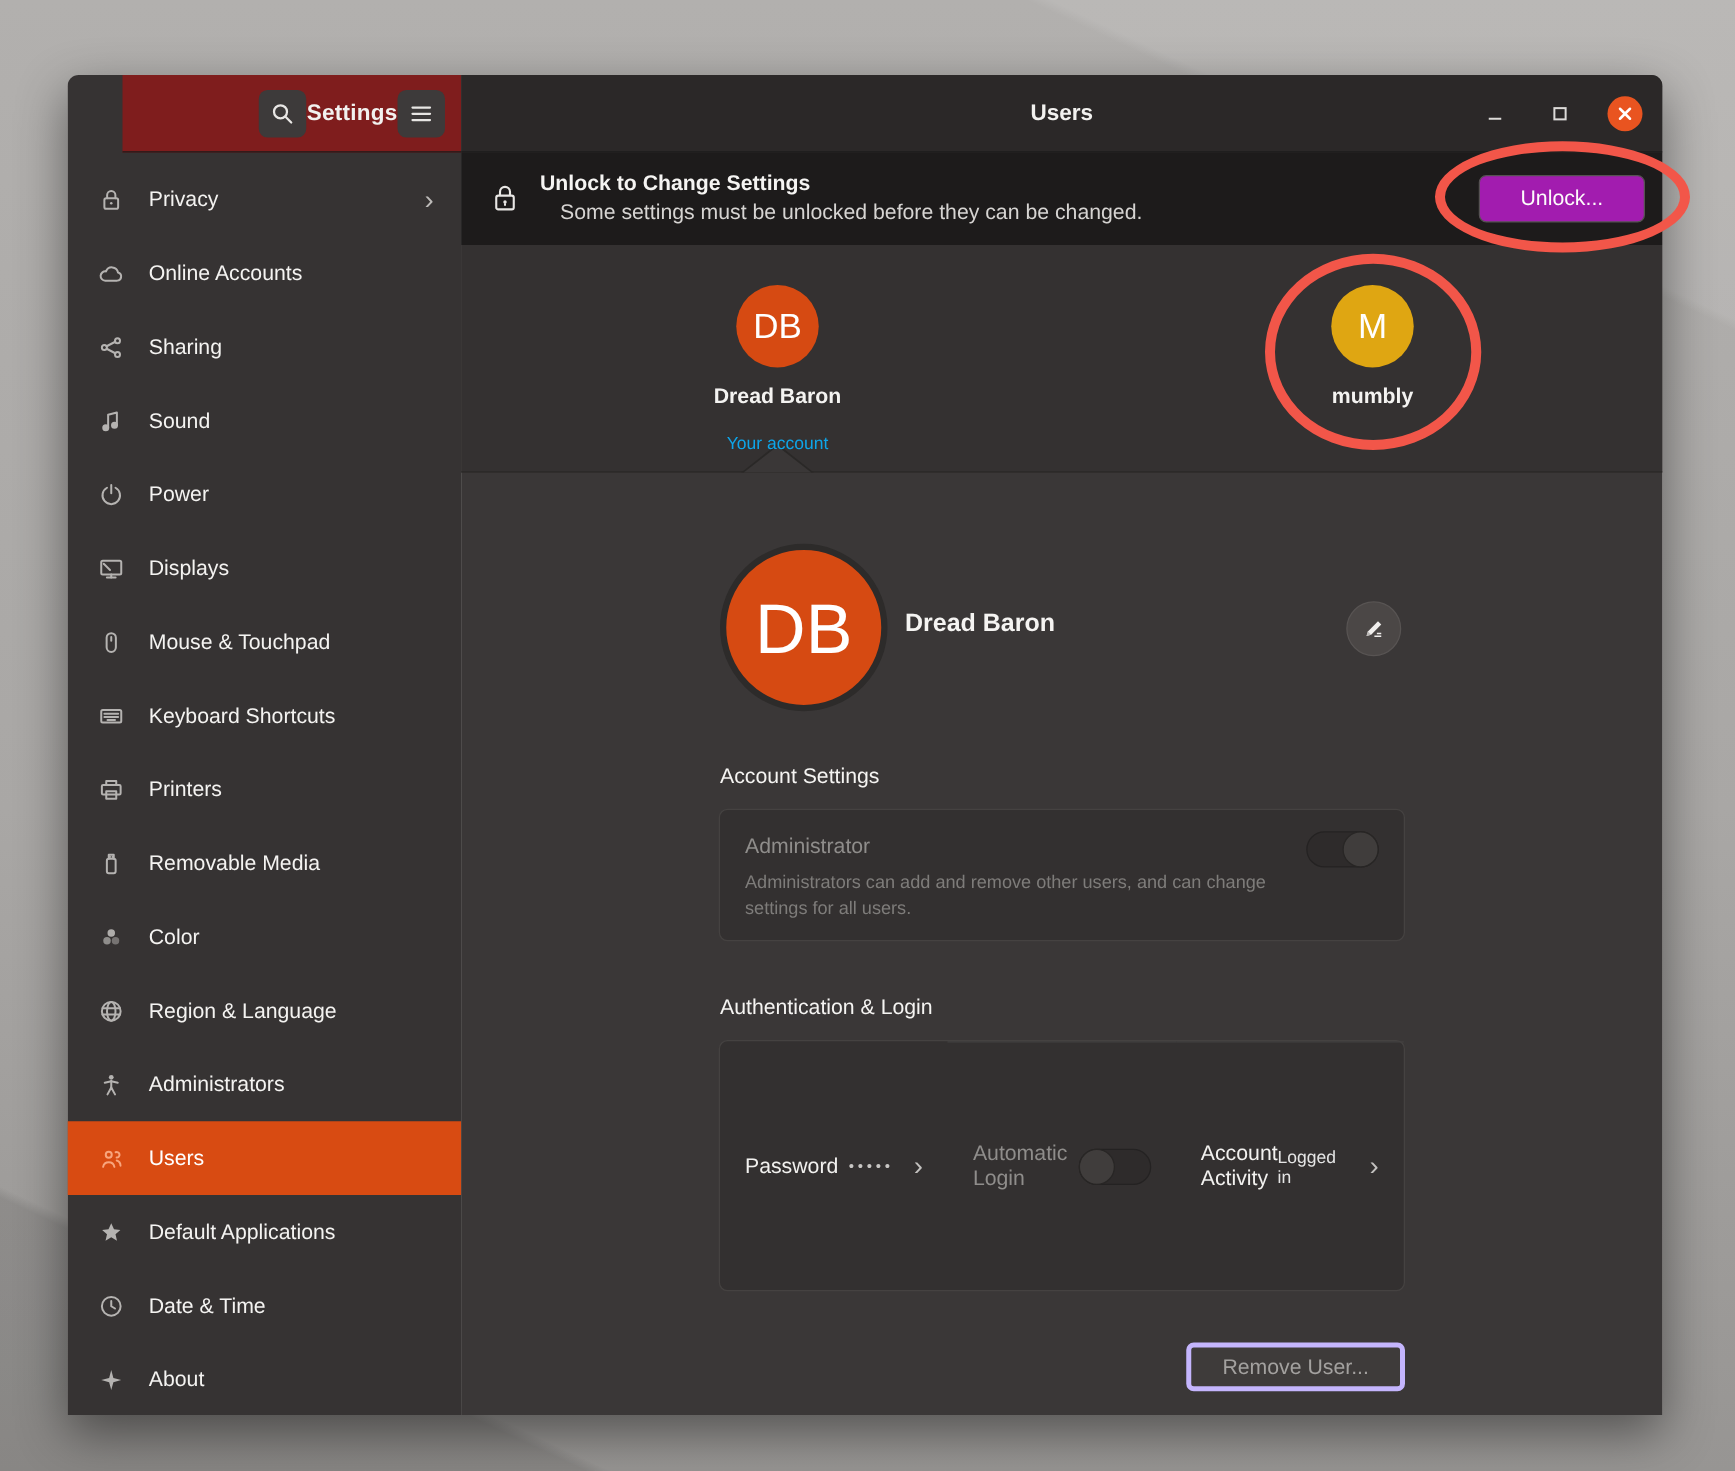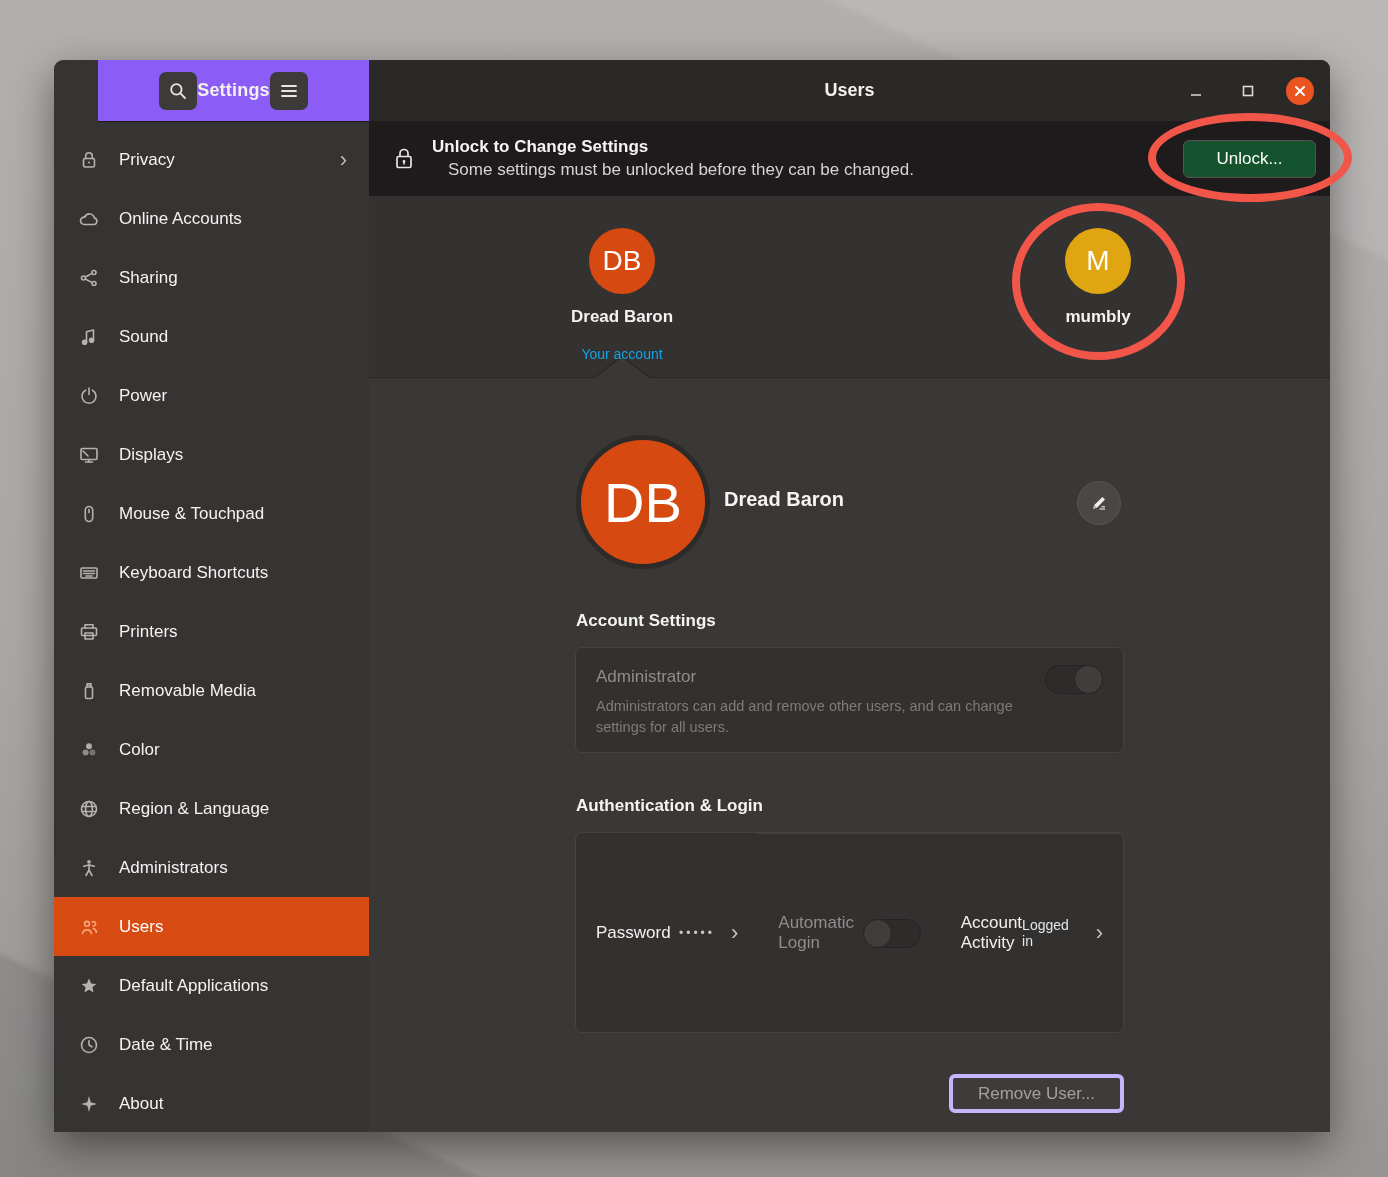--- a/index.html
+++ b/index.html
@@ -12,22 +12,22 @@
       linear-gradient(25deg, rgba(0,0,0,.10) 0 12%, rgba(0,0,0,0) 12.5%),
       linear-gradient(180deg,#b2b0ae 0%, #a9a7a5 55%, #979593 100%);
   }
 
   .window { position:absolute; left:54px; top:60px; width:1276px; height:1072px;
     border-radius:9px 9px 0 0; box-shadow:0 14px 40px rgba(0,0,0,.45);
     display:flex; overflow:hidden; }
 
   
   .sidebar { position:relative; width:315px; height:100%; background:#363333; flex:none; }
-  .sidebar-header { height:62px; background:#8b5cf6; display:flex; align-items:center;
-    justify-content:center; padding:0 13px; border-bottom:1px solid #1c1a1a;margin-left:44px; }
+  .sidebar-header { height:62px; background:#7f1d1d; display:flex; align-items:center;
+    justify-content:flex-end; padding:0 13px; border-bottom:1px solid #1c1a1a;margin-left:44px; }
   .hdr-btn { width:38px; height:38px; border:none; border-radius:7px; background:#3d3a3a;
     display:flex; align-items:center; justify-content:center; cursor:pointer; }
   .side-title { color:#f2f1ef; font-size:18px; font-weight:700; letter-spacing:.2px; }
 
   .side-list { position:absolute; top:70px; left:0; right:0; }
   .side-item { height:59px; display:flex; align-items:center; padding:0 22px; cursor:pointer; }
   .side-item .ico { width:26px; display:flex; justify-content:center; margin-right:17px; color:#b5b3b1; }
   .side-item .lbl { color:#f4f3f1; font-size:17px; flex:1; }
   .side-item .chev { color:#bdbbb9; font-size:22px; line-height:1; }
   .side-item.selected { background:#d84b12; }
@@ -44,21 +44,21 @@
     border:none; background:transparent; cursor:pointer; color:#dddbd9; }
   .wc.close { background:#e95420; border-radius:50%; }
 
   
   .banner { position:absolute; top:62px; left:0; right:0; height:74px; background:#1d1b1b;
     display:flex; align-items:center; padding:0 24px; }
   .banner .b-ico { margin-right:17px; color:#e8e6e4; display:flex; }
   .banner .b-title { color:#f5f4f2; font-size:17px; font-weight:700; line-height:1.35; }
   .banner .b-sub { color:#d6d4d2; font-size:17px; line-height:1.3;margin-left:16px; }
   .unlock-btn { position:absolute; right:14px; top:18px; width:133px; height:38px;
-    background:#14532d; border:1px solid #565253; border-radius:6px;
+    background:#a21caf; border:1px solid #565253; border-radius:6px;
     color:#fdfcfb; font-size:17px; font-family:inherit; cursor:pointer;text-align:center; }
 
   
   .carousel { position:absolute; top:136px; left:0; right:0; height:182px; background:#343131;
     border-bottom:1px solid #2a2827; }
   .c-user { position:absolute; top:32px; width:180px; margin-left:-90px; text-align:center; cursor:pointer; }
   .c-avatar { width:66px; height:66px; border-radius:50%; margin:0 auto; display:flex;
     align-items:center; justify-content:center; color:#fff; font-size:28px; font-weight:400; }
   .c-name { margin-top:13px; color:#f4f3f1; font-size:17px; font-weight:700; }
   .c-sub { margin-top:19px; color:#0ea5e9; font-size:14px; }
@@ -70,21 +70,21 @@
   
   .main { position:absolute; top:318px; left:0; right:0; bottom:0; }
   .big-avatar { position:absolute; left:207px; top:57px; width:134px; height:134px; border-radius:50%;
     border:5px solid #2d2b2a; display:flex; align-items:center; justify-content:center;
     color:#fff; font-size:56px; font-weight:400; }
   .profile-name { position:absolute; left:355px; top:110px; color:#f5f4f2; font-size:20px; font-weight:700; }
   .edit-btn { position:absolute; left:708px; top:103px; width:44px; height:44px; border-radius:50%;
     background:#4b4746; border:1px solid #585453; display:flex; align-items:center; justify-content:center;
     cursor:pointer; color:#f1efed; }
 
-  .section-h { position:absolute; left:207px; color:#f5f4f2; font-size:17px; font-weight:700; }
+  .section-h { position:absolute; left:207px; color:#f5f4f2; font-size:17px; font-weight:400; }
   .h-account { top:233px; }
   .h-auth { top:418px; }
 
   .card { position:absolute; left:206px; width:549px; background:#333030;
     border:1px solid #454241; border-radius:7px; }
   .card-account { top:269px; height:106px; padding:19px 20px; }
   .admin-label { color:#8f8d8b; font-size:17px; }
   .admin-desc { margin-top:9px; color:#7e7c7a; font-size:14.5px; line-height:1.45; width:420px; }
   .card-auth { top:454px; height:201px; display:flex; flex-direction:row; }
   .a-row { flex:1; display:flex; align-items:center; padding:0 20px; cursor:pointer; }

